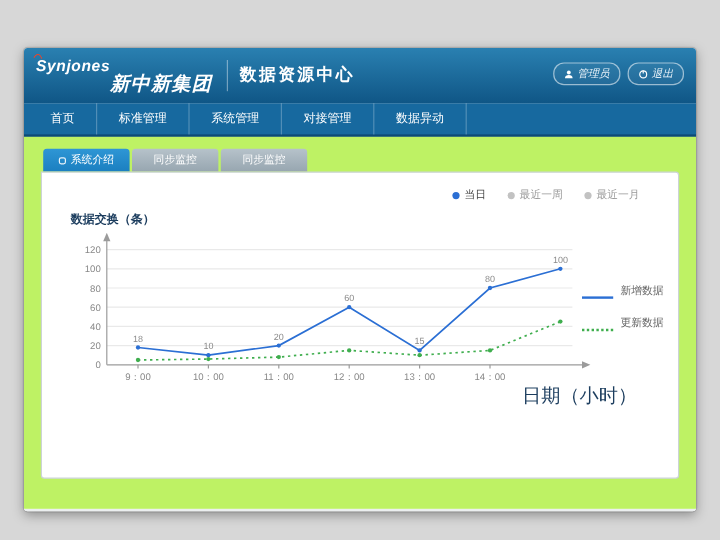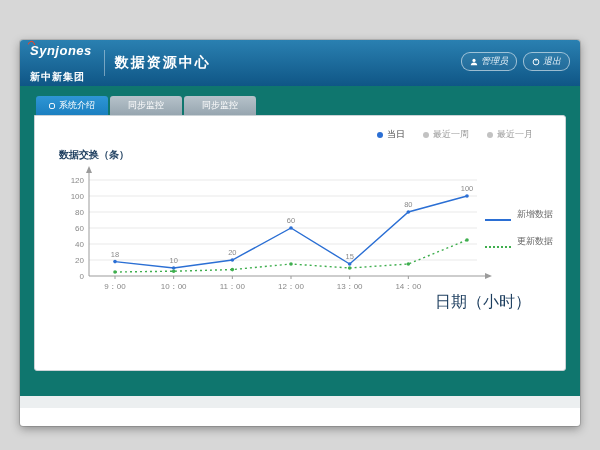--- a/index.html
+++ b/index.html
@@ -11,28 +11,28 @@
     background:#fff; border-radius:3px; overflow:hidden;
     box-shadow:0 3px 10px rgba(0,0,0,.35), 0 0 0 1px rgba(0,0,0,.12);
   }
 
   
   .header {
     height:46px; background:linear-gradient(#2a80b1, #0f5686);
     display:flex; align-items:center; padding:0 10px; color:#fff;
     position:relative;
   }
-  .logo { display:flex; flex-direction:column; line-height:1; margin-right:10px; }
+  .logo { display:flex; flex-direction:row; line-height:1; margin-right:10px; }
   .logo-brand { font-size:13px; font-style:italic; font-weight:bold; letter-spacing:.5px; position:relative; }
   .logo-brand .swoosh {
     position:absolute; left:-2px; top:-3px; width:7px; height:7px;
     border:1.5px solid #e8452c; border-bottom-color:transparent; border-left-color:transparent;
     border-radius:50%; transform:rotate(-40deg);
   }
-  .logo-sub { font-size:10px; font-weight:bold; margin-top:15px; letter-spacing:1px; }
+  .logo-sub { font-size:16px; font-weight:bold; margin-top:15px; letter-spacing:1px;font-style:italic; }
   .header-divider { width:1px; height:26px; background:rgba(255,255,255,.4); margin:0 10px 0 2px; }
   .app-title { font-size:14px; font-weight:bold; letter-spacing:2px; }
   .header-actions { position:absolute; right:10px; top:12px; display:flex; gap:6px; }
   .pill {
     display:flex; align-items:center; gap:3px; font-size:9px; color:#eaf3f9;
     border:1px solid rgba(255,255,255,.55); border-radius:9px; padding:2px 8px;
     cursor:pointer; background:rgba(255,255,255,.05);font-style:italic;
   }
   .pill svg { display:block; }
 
@@ -41,21 +41,21 @@
     height:28px; background:#17699f; border-bottom:2px solid #0d4a74;
     display:flex; align-items:stretch; padding-left:4px;
   }
   .nav-item {
     color:#fff; font-size:10px; display:flex; align-items:center;
     padding:0 18px; cursor:pointer; border-right:1px solid rgba(255,255,255,.25);
     position:relative;
   }
 
   
-  .content { background:#0f766e; height:310px; padding:10px 14px 0 14px; position:relative; }
+  .content { background:#bef264; height:310px; padding:10px 14px 0 14px; position:relative; }
 
   .tabs-row { display:flex; gap:2px; padding-left:2px; }
   .tab {
     height:19px; min-width:72px; display:flex; align-items:center; justify-content:center;
     gap:4px; font-size:9px; color:#fff; cursor:pointer;
     border-radius:3px 3px 0 0; padding:0 10px;
     background:linear-gradient(#b6c2ca, #97a6b0);
   }
   .tab.active { background:linear-gradient(#2e96d5, #1b7fc0); }
   .tab-dot { width:6px; height:6px; border:1px solid rgba(255,255,255,.9); border-radius:2px; display:inline-block; }
@@ -119,20 +119,27 @@
           <svg width="8" height="8" viewBox="0 0 10 10">
               <circle cx="5" cy="5" r="3.6" fill="none" stroke="#fff" stroke-width="1.2"></circle>
               <line x1="5" y1="1" x2="5" y2="4" stroke="#fff" stroke-width="1.2"></line>
             </svg>
         </span>
         <span>退出</span>
       </div>
     </div>
   </div>
 
+  <div class="navbar">
+    <div class="nav-item">首页</div>
+    <div class="nav-item">标准管理</div>
+    <div class="nav-item">系统管理</div>
+    <div class="nav-item">对接管理</div>
+    <div class="nav-item">数据异动</div>
+  </div>
 
   <div class="content">
 
     <div class="tabs-row">
       <div class="tab active">
         <span class="tab-dot"></span>
         <span>系统介绍</span>
       </div>
       <div class="tab">
         <span>同步监控</span>

